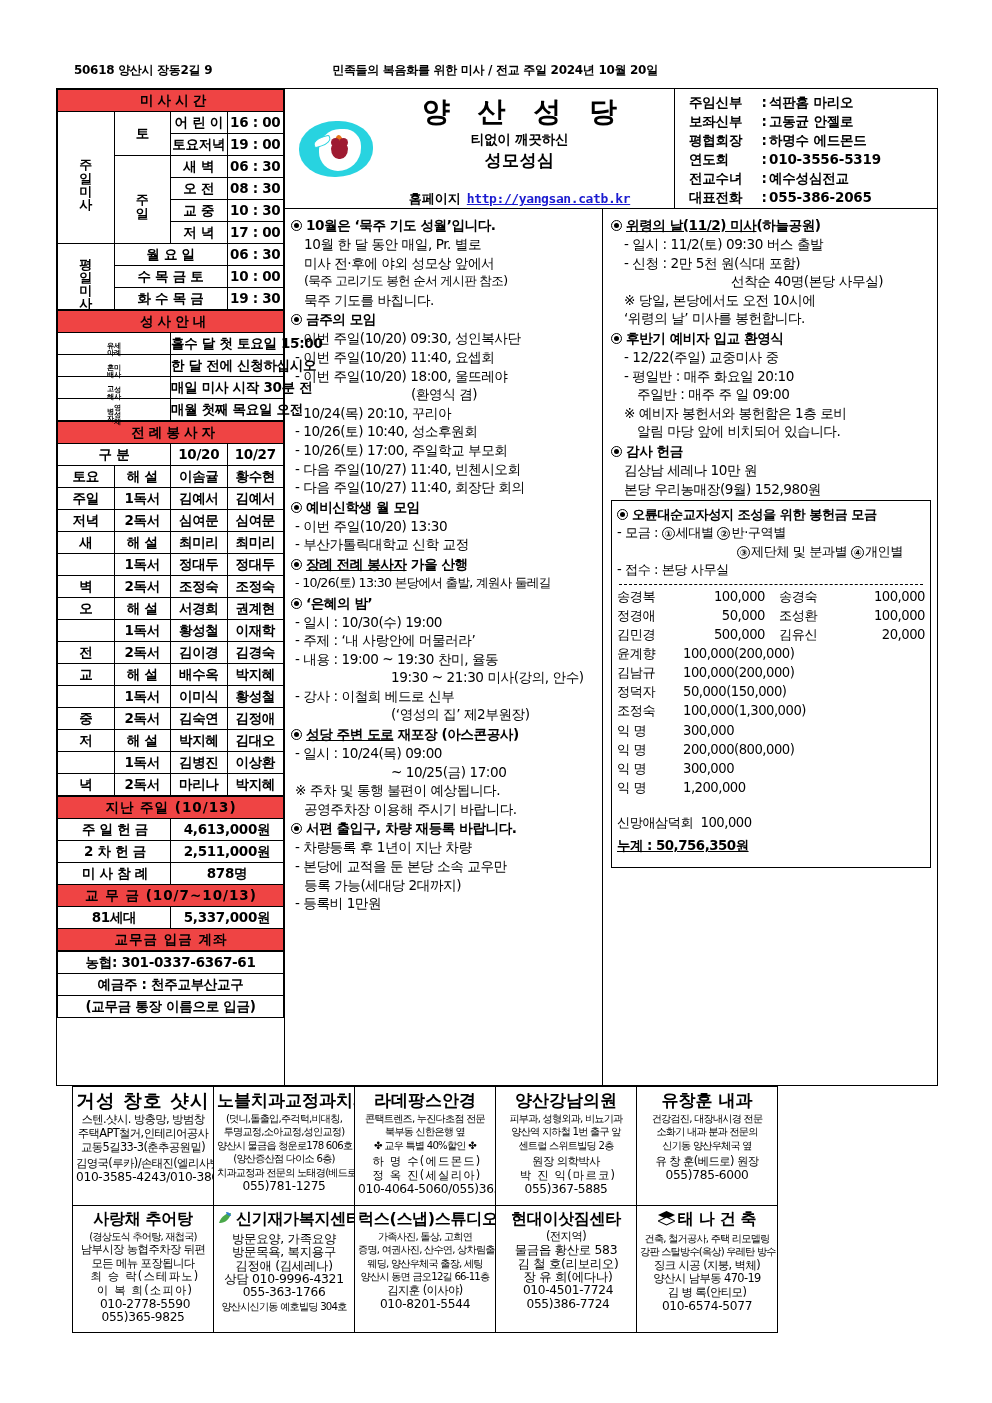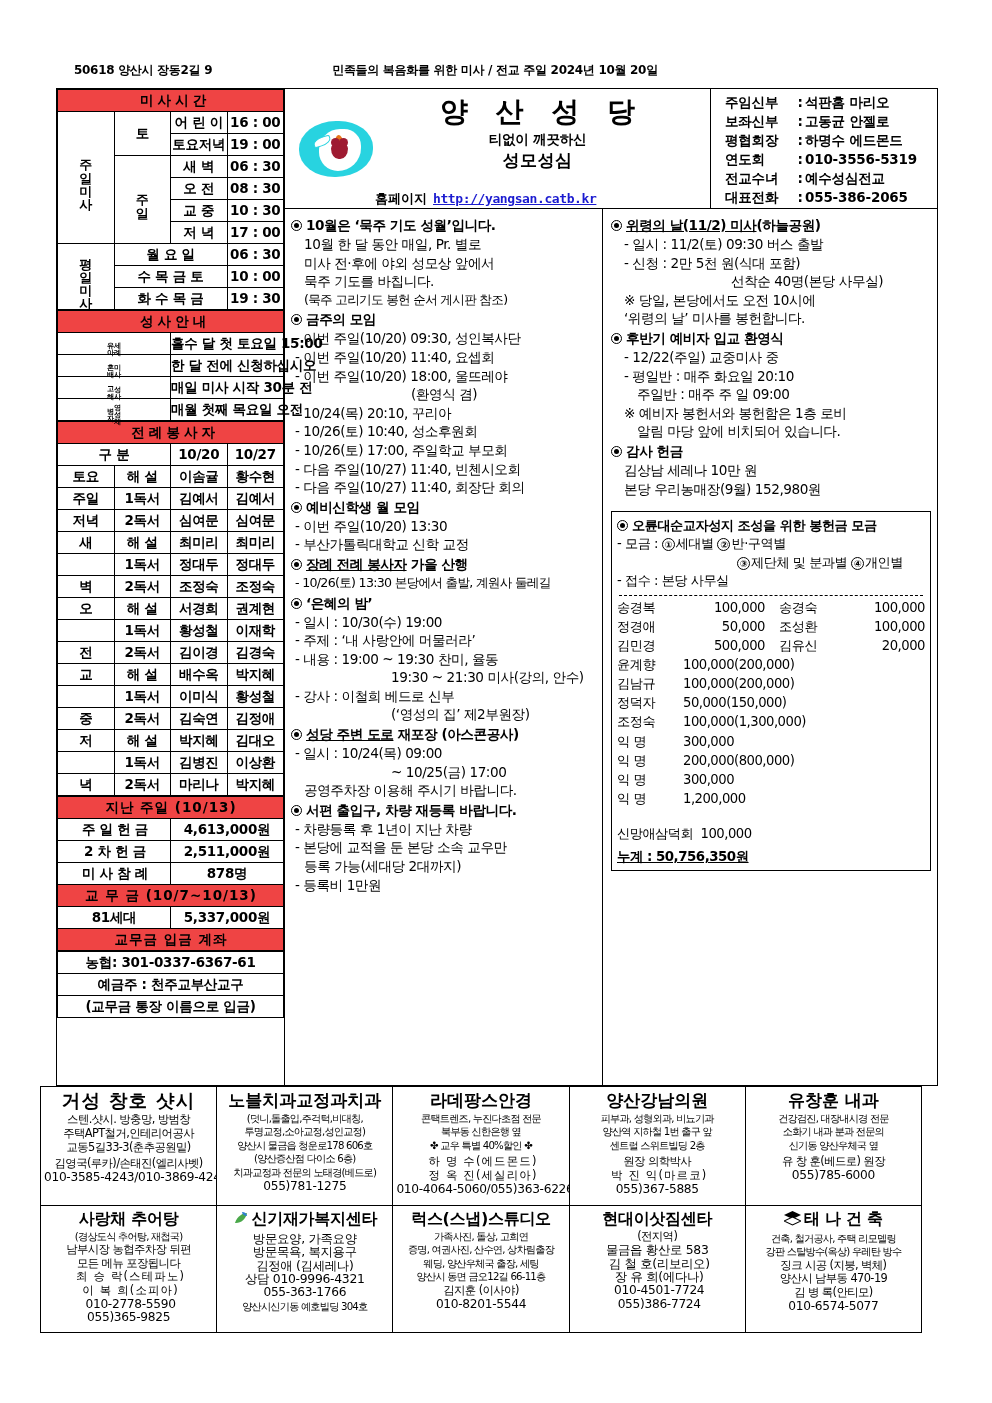--- a/index.html
+++ b/index.html
@@ -60,21 +60,21 @@
   .micro span { writing-mode: vertical-rl; text-orientation: upright; }
   .nowrapcell { white-space: nowrap; font-size: 13px; }
   .money { text-align: right; padding-right: 5px; }
   .acct td { height: 24px; font-size: 13.5px; border-top: none; }
   .acct td.b { border-top: 1px solid #000; }
 
   
   .rightwrap { flex: 1; display: flex; flex-direction: column; }
   .hdr { display: flex; height: 120px; border-bottom: 1.5px solid #000; }
   .hdr .logozone {
-    width: 426px; border-right: 1.5px solid #000;
+    width: 390px; border-right: 1.5px solid #000;
     display: flex; align-items: center; position: relative;
   }
   .logo {
     width: 76px; height: 64px; margin-left: 14px; flex: none; position: relative;
   }
   .logo .blob {
     position: absolute; left: 0; top: 4px; width: 74px; height: 56px;
     background: #28d3e0; border-radius: 50% 46% 50% 48%;
   }
   .logo .cut {
@@ -103,21 +103,21 @@
   }
   .titlezone { flex: 1; text-align: center; padding-right: 10px; }
   .ch-name {
     font-size: 28px; font-weight: 700; letter-spacing: 9px; text-indent: 9px;
     margin-top: 8px; line-height: 1.1;
   }
   .ch-sub1 { font-size: 13.5px; font-weight: 700; letter-spacing: -0.2px; margin-top: 3px; }
   .ch-sub2 { font-size: 17px; font-weight: 700; letter-spacing: 0.5px; margin-top: 0px; }
   .ch-home {
     font-size: 13px; font-weight: 700; margin-top: 18px;
-    display: flex; gap: 6px; align-items: baseline;
+    display: flex; justify-content: center; gap: 6px; align-items: baseline;
   }
   .ch-home .url {
     color: #1b1bd0; text-decoration: underline;
     font-family: "DejaVu Sans Mono", "Liberation Mono", monospace;
     font-size: 13px; letter-spacing: -0.4px;
   }
   .contact { flex: 1; padding: 4px 0 0 0; }
   .contact .row {
     display: flex; font-size: 13.5px; font-weight: 700;
     line-height: 19px; letter-spacing: -0.2px;
@@ -151,40 +151,40 @@
   .ln { display: block; line-height: 18.6px; white-space: nowrap; }
   .ind { padding-left: 13px; }
   .ind2 { padding-left: 26px; }
   .ind3 { padding-left: 100px; }
   .ind4 { padding-left: 120px; }
   .dash { padding-left: 4px; }
   .sm { font-size: 12.6px; letter-spacing: -0.7px; }
 
   
   .donbox {
-    border: 1.2px solid #000; margin-top: 13px; padding: 3px 5px 4px 5px;
+    border: 1.2px solid #000; margin-top: 2px; padding: 3px 5px 12px 5px;
     font-size: 13.2px; letter-spacing: -0.5px;
   }
   .donbox .hd { font-size: 13.2px; }
   .circnum {
     display: inline-block; border: 1.1px solid #000; border-radius: 50%;
     width: 13px; height: 13px; line-height: 11.5px; text-align: center;
     font-size: 9.5px; font-weight: 700; margin-right: 1px;
   }
   .dotrule { border-top: 1.6px dashed #000; margin: 4px 2px 3px 2px; }
   table.don { width: 100%; border-collapse: collapse; font-size: 13.2px; letter-spacing: -0.5px; }
   table.don td { padding: 0 0 1.5px 0; line-height: 17.6px; vertical-align: top; white-space: nowrap; }
   table.don td.nm { width: 66px; }
   table.don td.am { width: 96px; text-align: right; padding-right: 14px; }
   table.don td.am2 { text-align: right; }
   .total { font-weight: 700; font-size: 13.4px; margin-top: 4px; }
   .total .u { text-decoration: underline; }
 
   
-  .ads { position: absolute; left: 40px; top: 1086px; width: 882px; }
+  .ads { position: absolute; left: 72px; top: 1086px; width: 706px; }
   .adrow { display: flex; border: 1.5px solid #000; }
   .adrow + .adrow { border-top: none; }
   .ad {
     flex: 1; border-right: 1.2px solid #000;
     padding: 4px 3px 4px 3px; text-align: center; overflow: hidden;
   }
   .ad:last-child { border-right: none; }
   .adrow1 .ad { height: 118px; }
   .adrow2 .ad { height: 126px; }
   .adtitle {
@@ -519,22 +519,22 @@
       <div class="cols">
 
         <div class="colA">
           <div class="item">
             <div class="hd">
                 <span class="bull"></span>
                 <span>10월은 ‘묵주 기도 성월’입니다.</span>
               </div>
             <span class="ln ind">10월 한 달 동안 매일, Pr. 별로</span>
             <span class="ln ind">미사 전·후에 야외 성모상 앞에서</span>
+            <span class="ln ind sm">(묵주 고리기도 봉헌 순서 게시판 참조)</span>
             <span class="ln ind">묵주 기도를 바칩니다.</span>
-            <span class="ln ind sm">(묵주 고리기도 봉헌 순서 게시판 참조)</span>
           </div>
           <div class="item">
             <div class="hd">
                 <span class="bull"></span>
                 <span>금주의 모임</span>
               </div>
             <span class="ln dash">- 이번 주일(10/20) 09:30, 성인복사단</span>
             <span class="ln dash">- 이번 주일(10/20) 11:40, 요셉회</span>
             <span class="ln dash">- 이번 주일(10/20) 18:00, 울뜨레야</span>
             <span class="ln ind4">(환영식 겸)</span>
@@ -571,20 +571,21 @@
             <span class="ln dash">- 강사 : 이철희 베드로 신부</span>
             <span class="ln ind3">(‘영성의 집’ 제2부원장)</span>
           </div>
           <div class="item">
             <div class="hd">
                 <span class="bull"></span>
                 <span><span class="u">성당 주변 도로</span> 재포장 (아스콘공사)</span>
               </div>
             <span class="ln dash">- 일시 : 10/24(목) 09:00</span>
             <span class="ln ind3">~ 10/25(금) 17:00</span>
+            <span class="ln dash">※ 주차 및 통행 불편이 예상됩니다.</span>
             <span class="ln ind">공영주차장 이용해 주시기 바랍니다.</span>
           </div>
           <div class="item">
             <div class="hd">
                 <span class="bull"></span>
                 <span>서편 출입구, 차량 재등록 바랍니다.</span>
               </div>
             <span class="ln dash">- 차량등록 후 1년이 지난 차량</span>
             <span class="ln dash">- 본당에 교적을 둔 본당 소속 교우만</span>
             <span class="ln ind">등록 가능(세대당 2대까지)</span>

